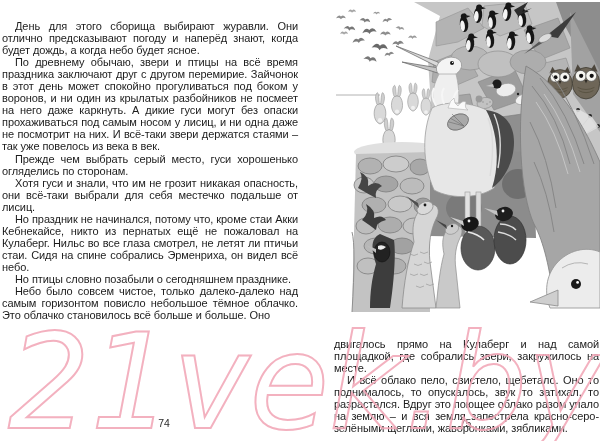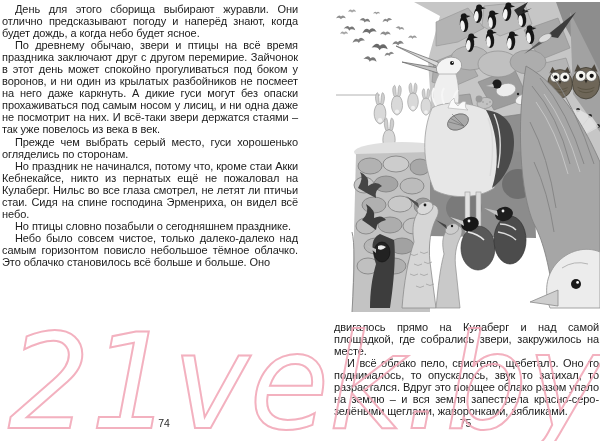--- a/index.html
+++ b/index.html
@@ -1,39 +1,40 @@
 <!DOCTYPE html>
 <html><head>
 <meta charset="utf-8">
 <style>
   html,body{margin:0;padding:0;background:#ffffff;}
   .spread{position:relative;width:600px;height:441px;background:#ffffff;overflow:hidden;
           font-family:"Liberation Sans","DejaVu Sans",sans-serif;color:#1c1c1c;}
   .text-col{position:absolute;font-size:11px;line-height:12.05px;letter-spacing:-0.08px;
-            text-align:justify;color:#1c1c1c;}
+            text-align:justify;color:#1c1c1c;margin-top:17px;}
   .text-col p{margin:0;text-indent:13px;}
   .text-col p.cont{text-indent:0;}
   #left-text{left:2px;top:3px;width:296px;}
   #right-text{left:334px;top:321px;width:265px;}
   .page-num{position:absolute;top:417px;font-size:10.5px;color:#2a2a2a;text-align:center;}
   #page-num-left{left:16px;width:296px;}
   #page-num-right{left:333px;width:265px;}
   #illustration{position:absolute;left:318px;top:2px;width:282px;height:312px;}
   #watermark{position:absolute;left:0;top:0;width:600px;height:441px;pointer-events:none;z-index:6;}
 </style>
 </head>
 <body>
 
 <div class="spread">
 
   <div id="left-text" class="text-col">
     <p>День для этого сборища выбирают журавли. Они отлично предсказывают погоду и наперёд знают, когда будет дождь, а когда небо будет ясное.</p>
     <p>По древнему обычаю, звери и птицы на всё время праздника заключают друг с другом перемирие. Зайчонок в этот день может спокойно прогуливаться под боком у воронов, и ни один из крылатых разбойников не посмеет на него даже каркнуть. А дикие гуси могут без опаски прохаживаться под самым носом у лисиц, и ни одна даже не посмотрит на них. И всё-таки звери держатся стаями – так уже повелось из века в век.</p>
     <p>Прежде чем выбрать серый место, гуси хорошенько огляделись по сторонам.</p>
-    <p>Но праздник не начинался, потому что, кроме стаи Акки Кебнекайсе, никто из пернатых ещё не пожаловал на Кулаберг. Нильс во все глаза смотрел, не летят ли птичьи стаи. Сидя на спине господина Эрменриха, он видел всё небо.</p>
+    <p>Хотя гуси и знали, что им не грозит никакая опасность, они всё-таки выбрали для себя местечко подальше от лисиц.</p>
+    <p>Но праздник не начинался, потому что, кроме стаи Акки Кебнекайсе, никто из пернатых ещё не пожаловал на Кулаберг. Нильс во все глаза смотрел, не летят ли птичьи стаи. Сидя на спине собрались Эрменриха, он видел всё небо.</p>
     <p>Но птицы словно позабыли о сегодняшнем празднике.</p>
     <p>Небо было совсем чистое, только далеко-далеко над самым горизонтом повисло небольшое тёмное облачко. Это облачко становилось всё больше и больше. Оно</p>
   </div>
   <div id="page-num-left" class="page-num">74</div>
 
   <svg id="illustration" viewBox="0 0 282 312" role="img" aria-label="Grayscale watercolor: crowd of birds and animals on the Kullaberg cliffs — guillemots on rocks, two owls, a long-beaked stork, geese and ducks, hares seen from behind, a hoopoe with fanned crest, a large white goose head in the corner and a distant flock of small birds">
     <defs>
       <g id="bd">
           <path d="M0,2 Q2.5,-2 4.5,0.5 Q7,-2 9,2 Q5.5,0.8 4.5,3 Q3.5,0.8 0,2 Z"></path>
         </g>

